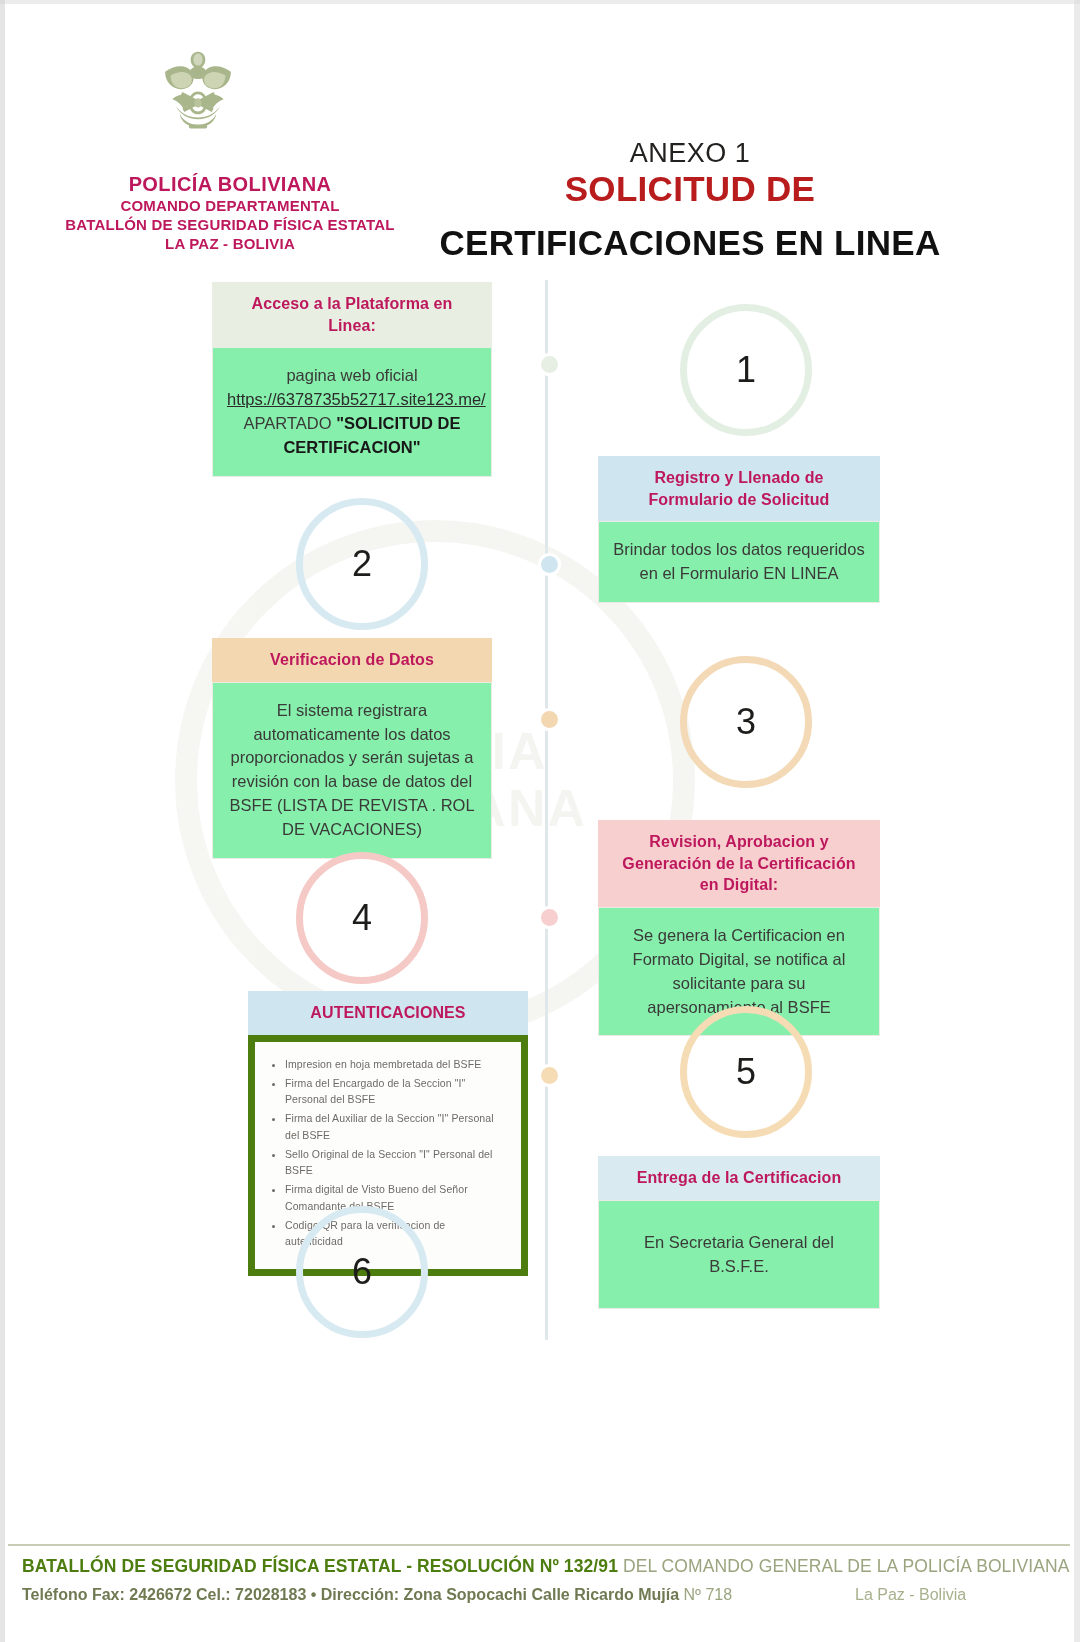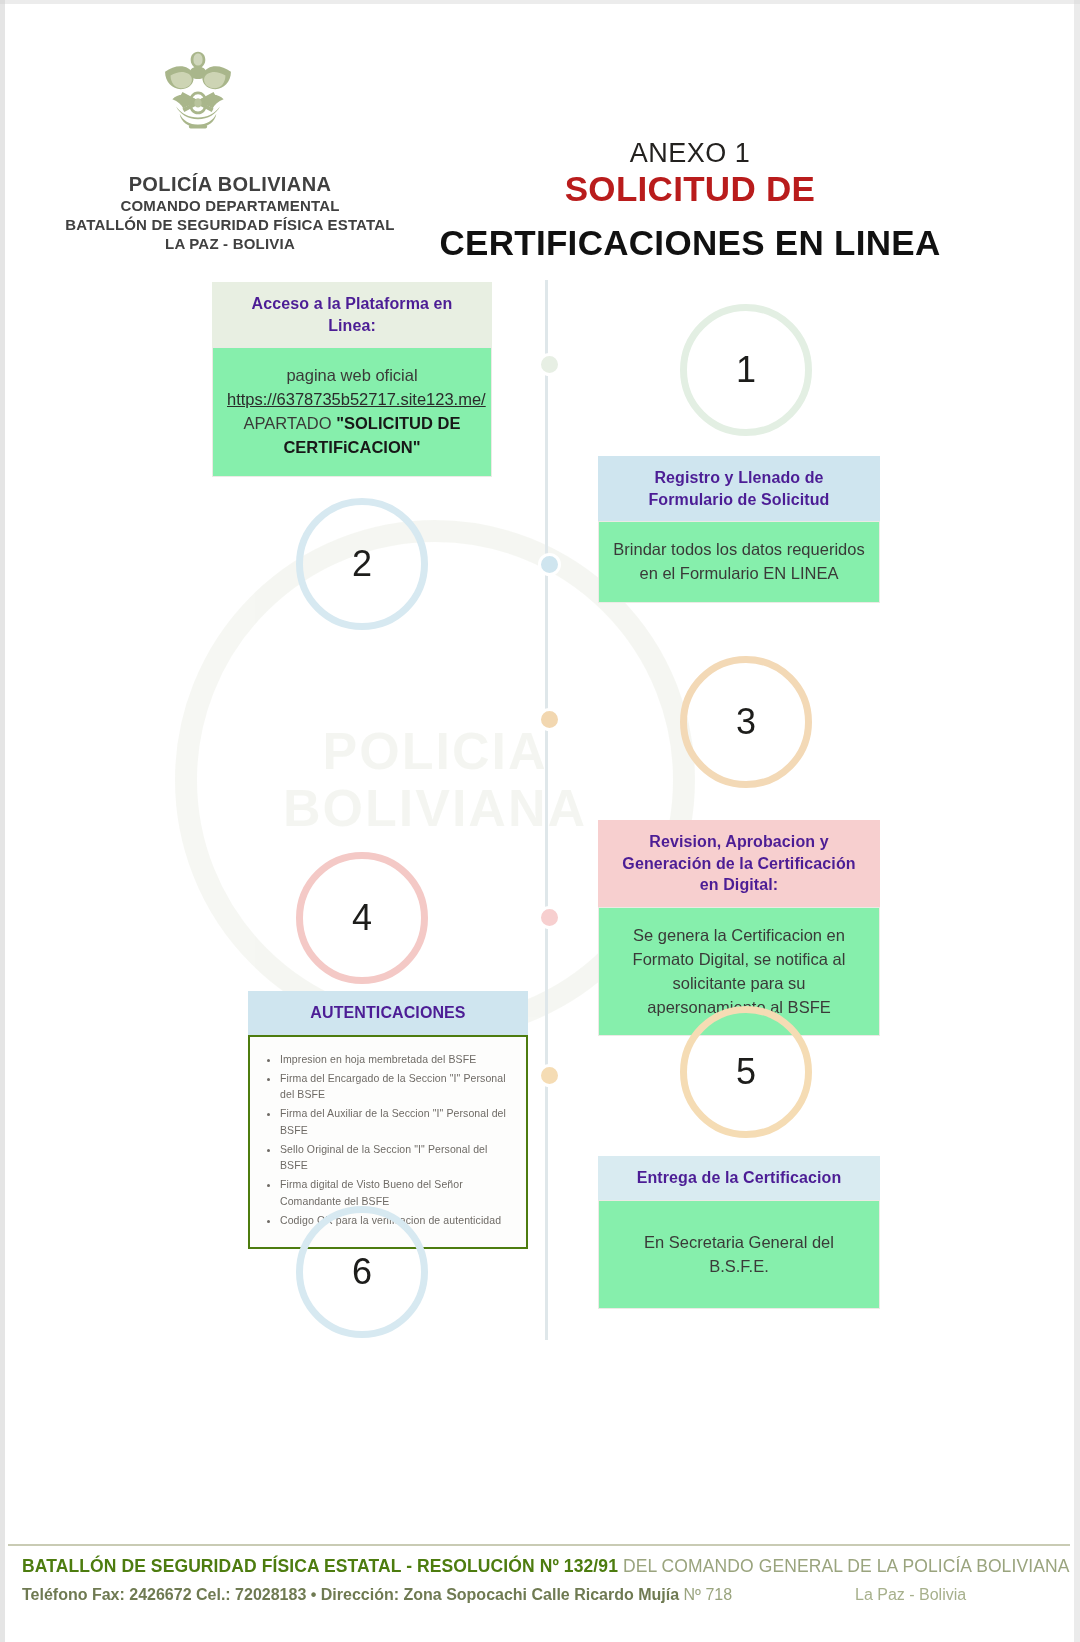--- a/index.html
+++ b/index.html
@@ -29,21 +29,21 @@
     font-family:"Liberation Sans", sans-serif;
   }
 
   
   .header{position:absolute;left:0;top:42px;width:1080px;height:210px;}
   .crest{
     position:absolute;left:152px;top:6px;width:92px;height:86px;
   }
   .org-block{
     position:absolute;left:20px;top:130px;width:420px;text-align:center;
-    color:#404040;line-height:1.25;
+    color:#be185d;line-height:1.25;
   }
   .org-1{font-size:20px;font-weight:bold;letter-spacing:.4px;}
   .org-2{font-size:15px;font-weight:bold;letter-spacing:.2px;}
   .org-3{font-size:15px;font-weight:bold;letter-spacing:.2px;}
   .org-4{font-size:15px;font-weight:bold;letter-spacing:.2px;}
 
   .title-block{position:absolute;left:330px;top:0;width:720px;text-align:center;}
   .anexo{font-size:27px;color:#23211f;letter-spacing:.5px;margin-top:96px;}
   .title-1{font-size:35px;font-weight:bold;color:#b91c1c;letter-spacing:.3px;margin-top:0;}
   .title-2{font-size:35px;font-weight:bold;color:#111;letter-spacing:.3px;margin-top:14px;}
@@ -56,39 +56,39 @@
   }
   .node{
     position:absolute;left:538px;width:17px;height:17px;border-radius:50%;
     border:3px solid #fff;
   }
 
   .col-left{position:absolute;left:212px;width:280px;}
   .col-right{position:absolute;left:598px;width:282px;}
 
   .band{
-    padding:11px 14px;text-align:center;font-weight:bold;font-size:16px;color:#4c1d95;
+    padding:11px 14px;text-align:center;font-weight:bold;font-size:16px;color:#be185d;
     line-height:1.35;letter-spacing:.1px;
   }
   .card{
     background:#86efac;border:1px solid #eceae5;
     padding:16px 14px;text-align:center;font-size:16.5px;color:#3a3a38;line-height:1.45;
   }
 
   .num-circle{
     position:absolute;width:118px;height:118px;border-radius:50%;
     display:flex;align-items:center;justify-content:center;
     font-size:36px;color:#1d1d1b;background:transparent;
   }
 
   .link{color:#2b2b2b;}
   .bold{font-weight:bold;color:#181818;}
 
   .bullets{
-    background:#fdfdfc;border:2px solid #4d7c0f;
+    background:#fdfdfc;border:7px solid #4d7c0f;
     padding:14px 16px 16px 8px;
   }
   .bullets ul{margin:0;padding-left:22px;}
   .bullets li{
     font-size:10.5px;color:#6e6a65;line-height:1.55;margin-bottom:3px;
     letter-spacing:.1px;
   }
 
   
   .footer{position:absolute;left:0;top:1556px;width:1080px;}
@@ -170,20 +170,24 @@
   </div>
 
   <div class="num-circle" id="circ-1" style="left: 680px; top: 36px; border: 7px solid rgb(227, 239, 227);">1</div>
 
   <div class="col-right" style="top:188px;">
     <div class="band" id="band-2" style="background: rgb(207, 229, 239);">Registro y Llenado de Formulario de Solicitud</div>
     <div class="card">Brindar todos los datos requeridos en el Formulario EN LINEA</div>
   </div>
   <div class="num-circle" id="circ-2" style="left: 296px; top: 230px; border: 7px solid rgb(215, 233, 241);">2</div>
 
+  <div class="col-left" style="top:370px;">
+    <div class="band" id="band-3" style="background: rgb(242, 215, 176);">Verificacion de Datos</div>
+    <div class="card">El sistema registrara automaticamente los datos proporcionados y serán sujetas a revisión con la base de datos del BSFE (LISTA DE REVISTA . ROL DE VACACIONES)</div>
+  </div>
   <div class="num-circle" id="circ-3" style="left: 680px; top: 388px; border: 7px solid rgb(243, 217, 182);">3</div>
 
   <div class="col-right" style="top:552px;">
     <div class="band" id="band-4" style="background: rgb(247, 207, 207);">Revision, Aprobacion y Generación de la Certificación en Digital:</div>
     <div class="card">Se genera la Certificacion en Formato Digital, se notifica al solicitante para su apersonamiento al BSFE</div>
   </div>
   <div class="num-circle" id="circ-4" style="left: 296px; top: 584px; border: 7px solid rgb(244, 201, 198);">4</div>
 
   <div class="col-left" style="top:723px;padding-left:36px;">
     <div class="band" id="band-5" style="background: rgb(207, 229, 239);">AUTENTICACIONES</div>

